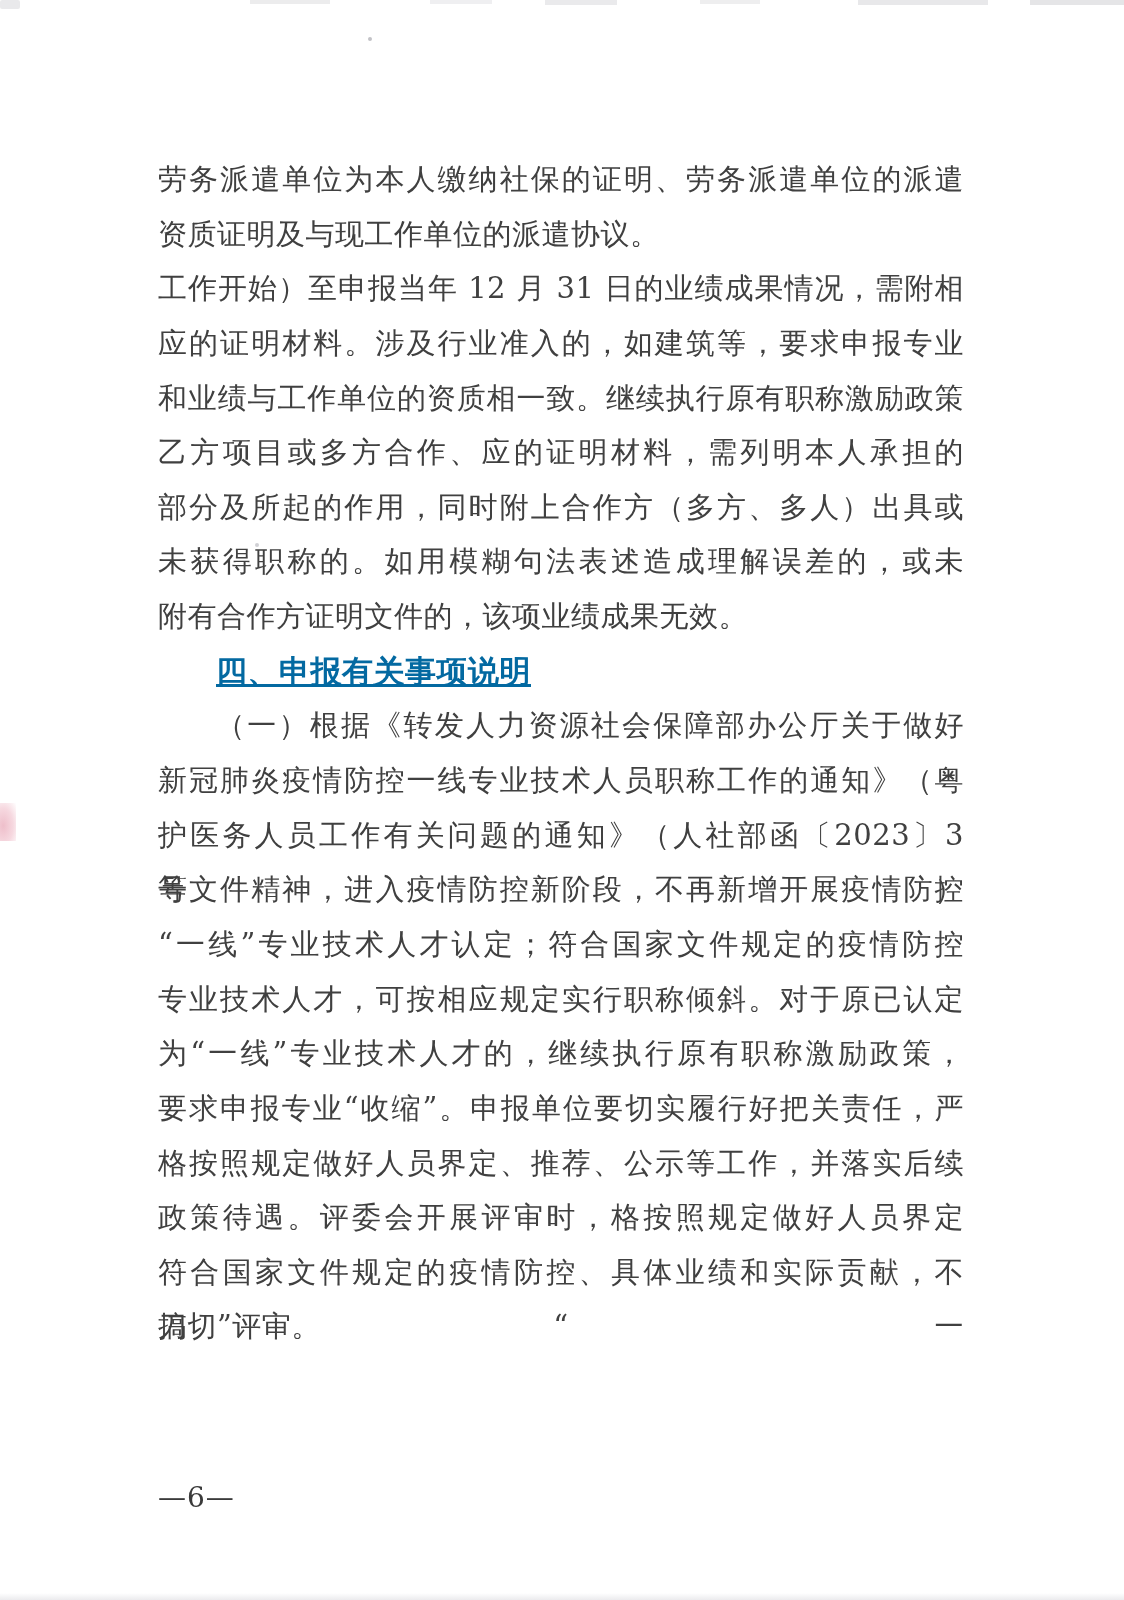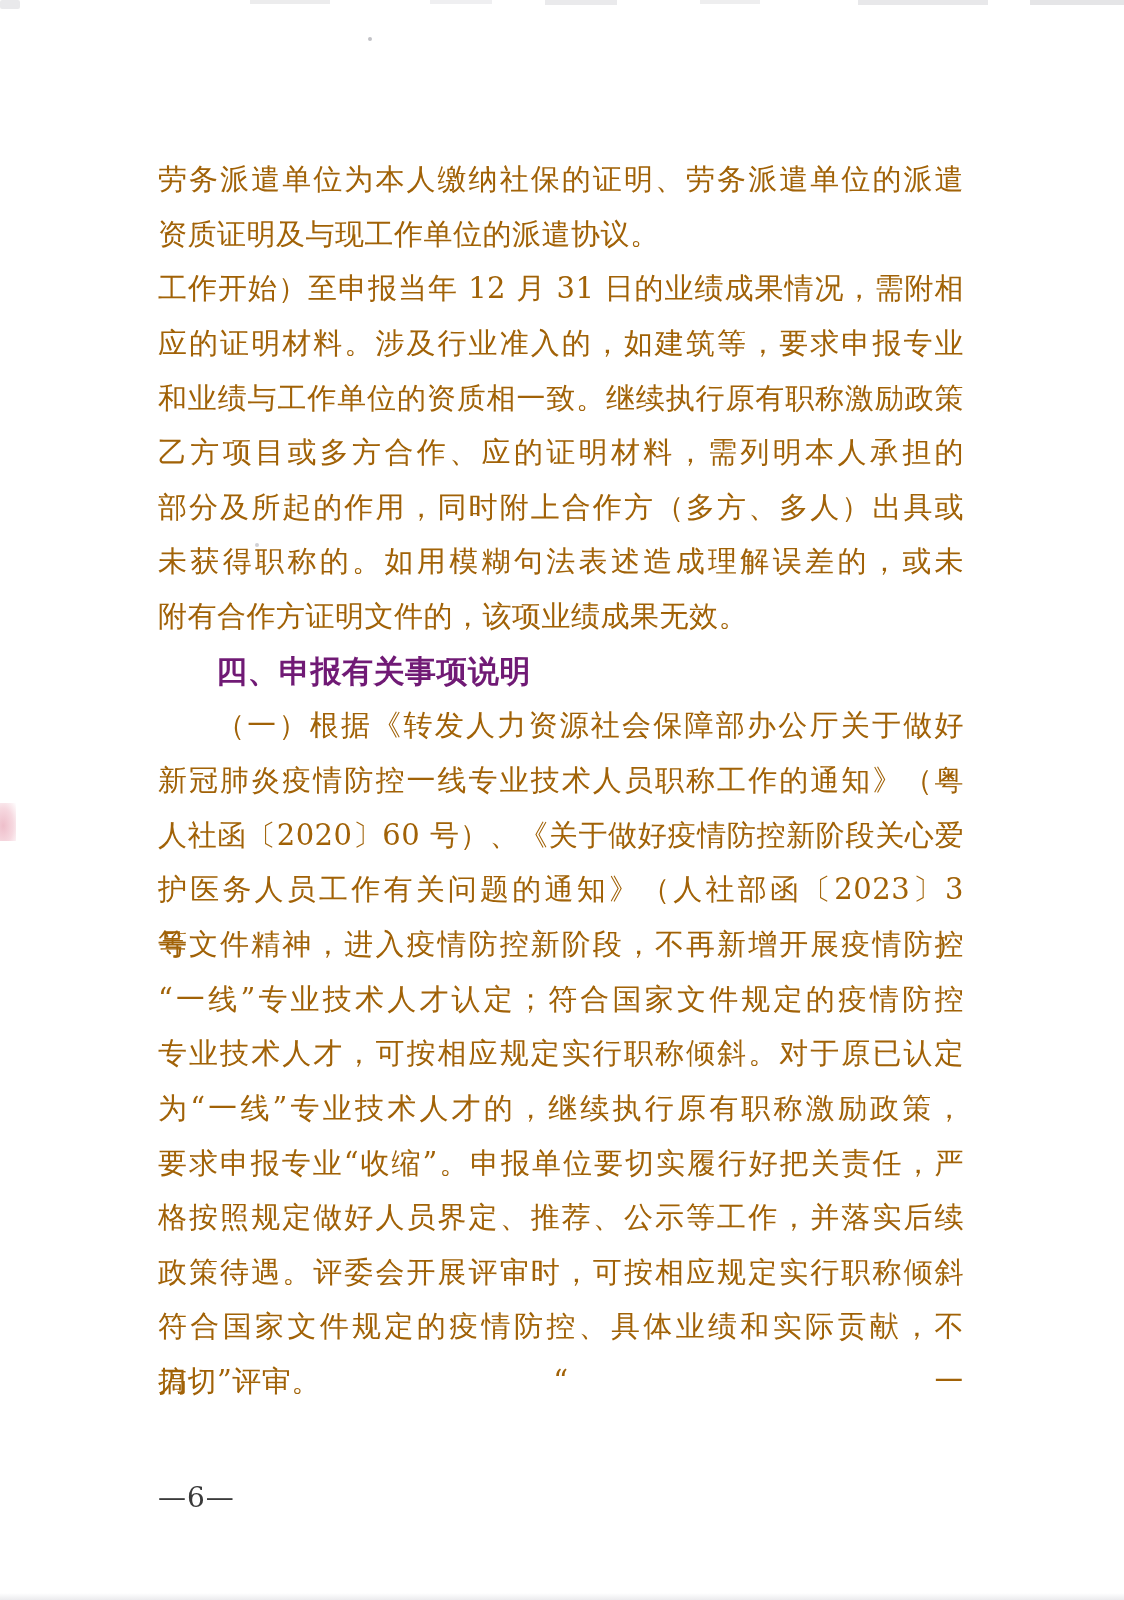--- a/index.html
+++ b/index.html
@@ -18,21 +18,21 @@
   .text-block {
     position: absolute;
     left: 158px;
     top: 152px;
     width: 806px;
   }
   .line {
     height: 54.65px;
     line-height: 54.65px;
     font-size: 29px;
-    color: #a16207;
+    color: #404040;
     text-align: justify;
     text-align-last: justify;
     letter-spacing: 0.5px;
   }
   .line.flush {
     text-align-last: left;
   }
   .line.indent {
     text-indent: 58px;
   }
@@ -95,32 +95,31 @@
   <div class="text-block" style="color: rgb(47, 47, 47);">
       <div class="line">劳务派遣单位为本人缴纳社保的证明、劳务派遣单位的派遣</div>
       <div class="line flush">资质证明及与现工作单位的派遣协议。</div>
       <div class="line">工作开始）至申报当年 12 月 31 日的业绩成果情况，需附相</div>
       <div class="line">应的证明材料。涉及行业准入的，如建筑等，要求申报专业</div>
       <div class="line">和业绩与工作单位的资质相一致。继续执行原有职称激励政策</div>
       <div class="line">乙方项目或多方合作、应的证明材料，需列明本人承担的</div>
       <div class="line">部分及所起的作用，同时附上合作方（多方、多人）出具或</div>
       <div class="line">未获得职称的。如用模糊句法表述造成理解误差的，或未</div>
       <div class="line flush">附有合作方证明文件的，该项业绩成果无效。</div>
-      <div class="line indent heading flush" style="color: #701a75;">四、申报有关事项说明</div>
+      <div class="line indent heading flush" style="color: #0369a1; text-decoration: underline;">四、申报有关事项说明</div>
       <div class="line indent">（一）根据《转发人力资源社会保障部办公厅关于做好</div>
       <div class="line">新冠肺炎疫情防控一线专业技术人员职称工作的通知》（粤</div>
-      <div class="line">人社函〔2020〕60 号）、《关于做好疫情防控新阶段关心爱</div>
       <div class="line">护医务人员工作有关问题的通知》（人社部函〔2023〕3 号）</div>
       <div class="line">等文件精神，进入疫情防控新阶段，不再新增开展疫情防控</div>
       <div class="line">“一线”专业技术人才认定；符合国家文件规定的疫情防控</div>
       <div class="line">专业技术人才，可按相应规定实行职称倾斜。对于原已认定</div>
       <div class="line">为“一线”专业技术人才的，继续执行原有职称激励政策，</div>
       <div class="line">要求申报专业“收缩”。申报单位要切实履行好把关责任，严</div>
       <div class="line">格按照规定做好人员界定、推荐、公示等工作，并落实后续</div>
-      <div class="line">政策待遇。评委会开展评审时，可按相应规定实行职称倾斜</div>
+      <div class="line">政策待遇。评委会开展评审时，格按照规定做好人员界定</div>
       <div class="line">符合国家文件规定的疫情防控、具体业绩和实际贡献，不搞“一</div>
       <div class="line flush">刀切”评审。</div>
     </div>
 
   <div class="page-number">—6—</div>
 
   <div class="bottom-shadow"></div>
 
 </div>
 

